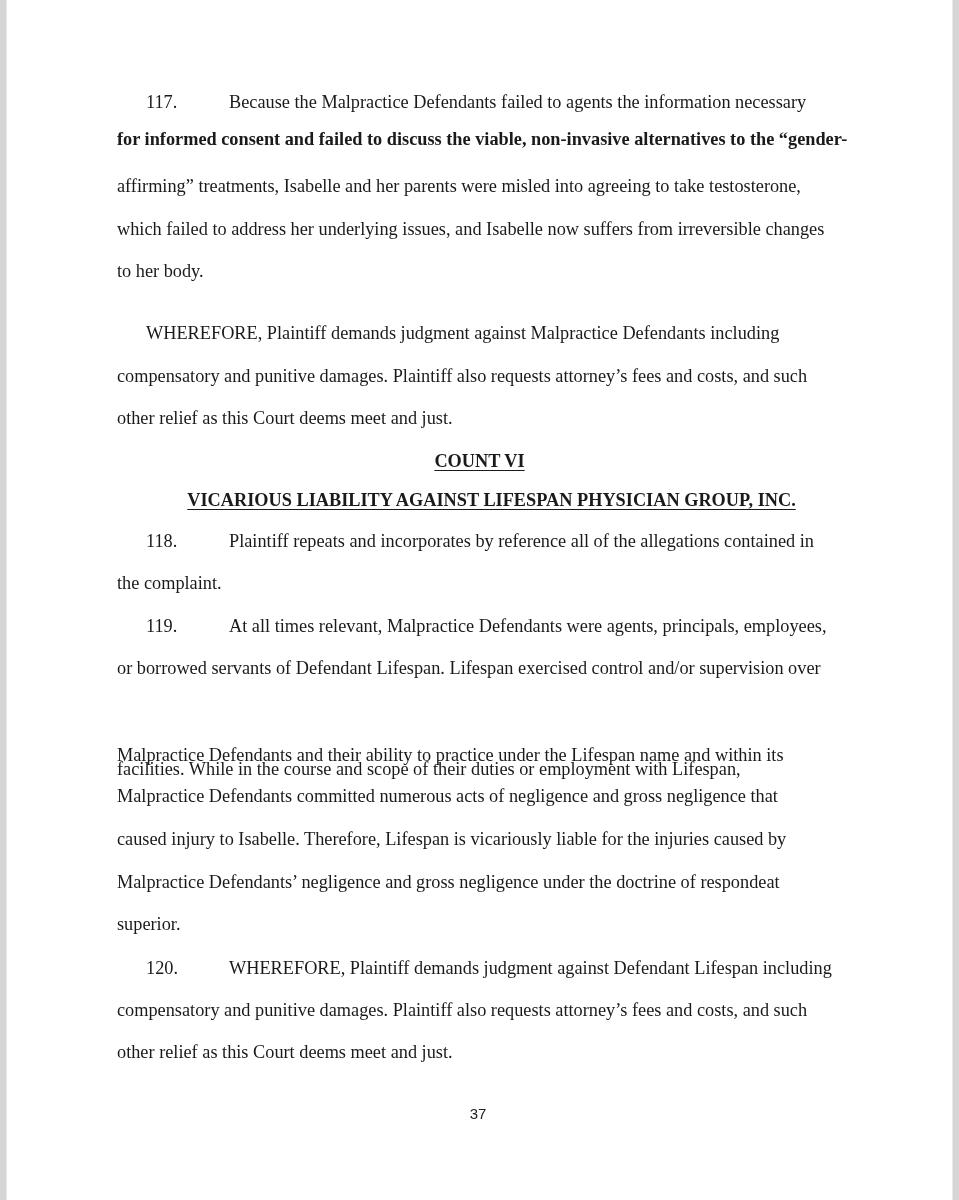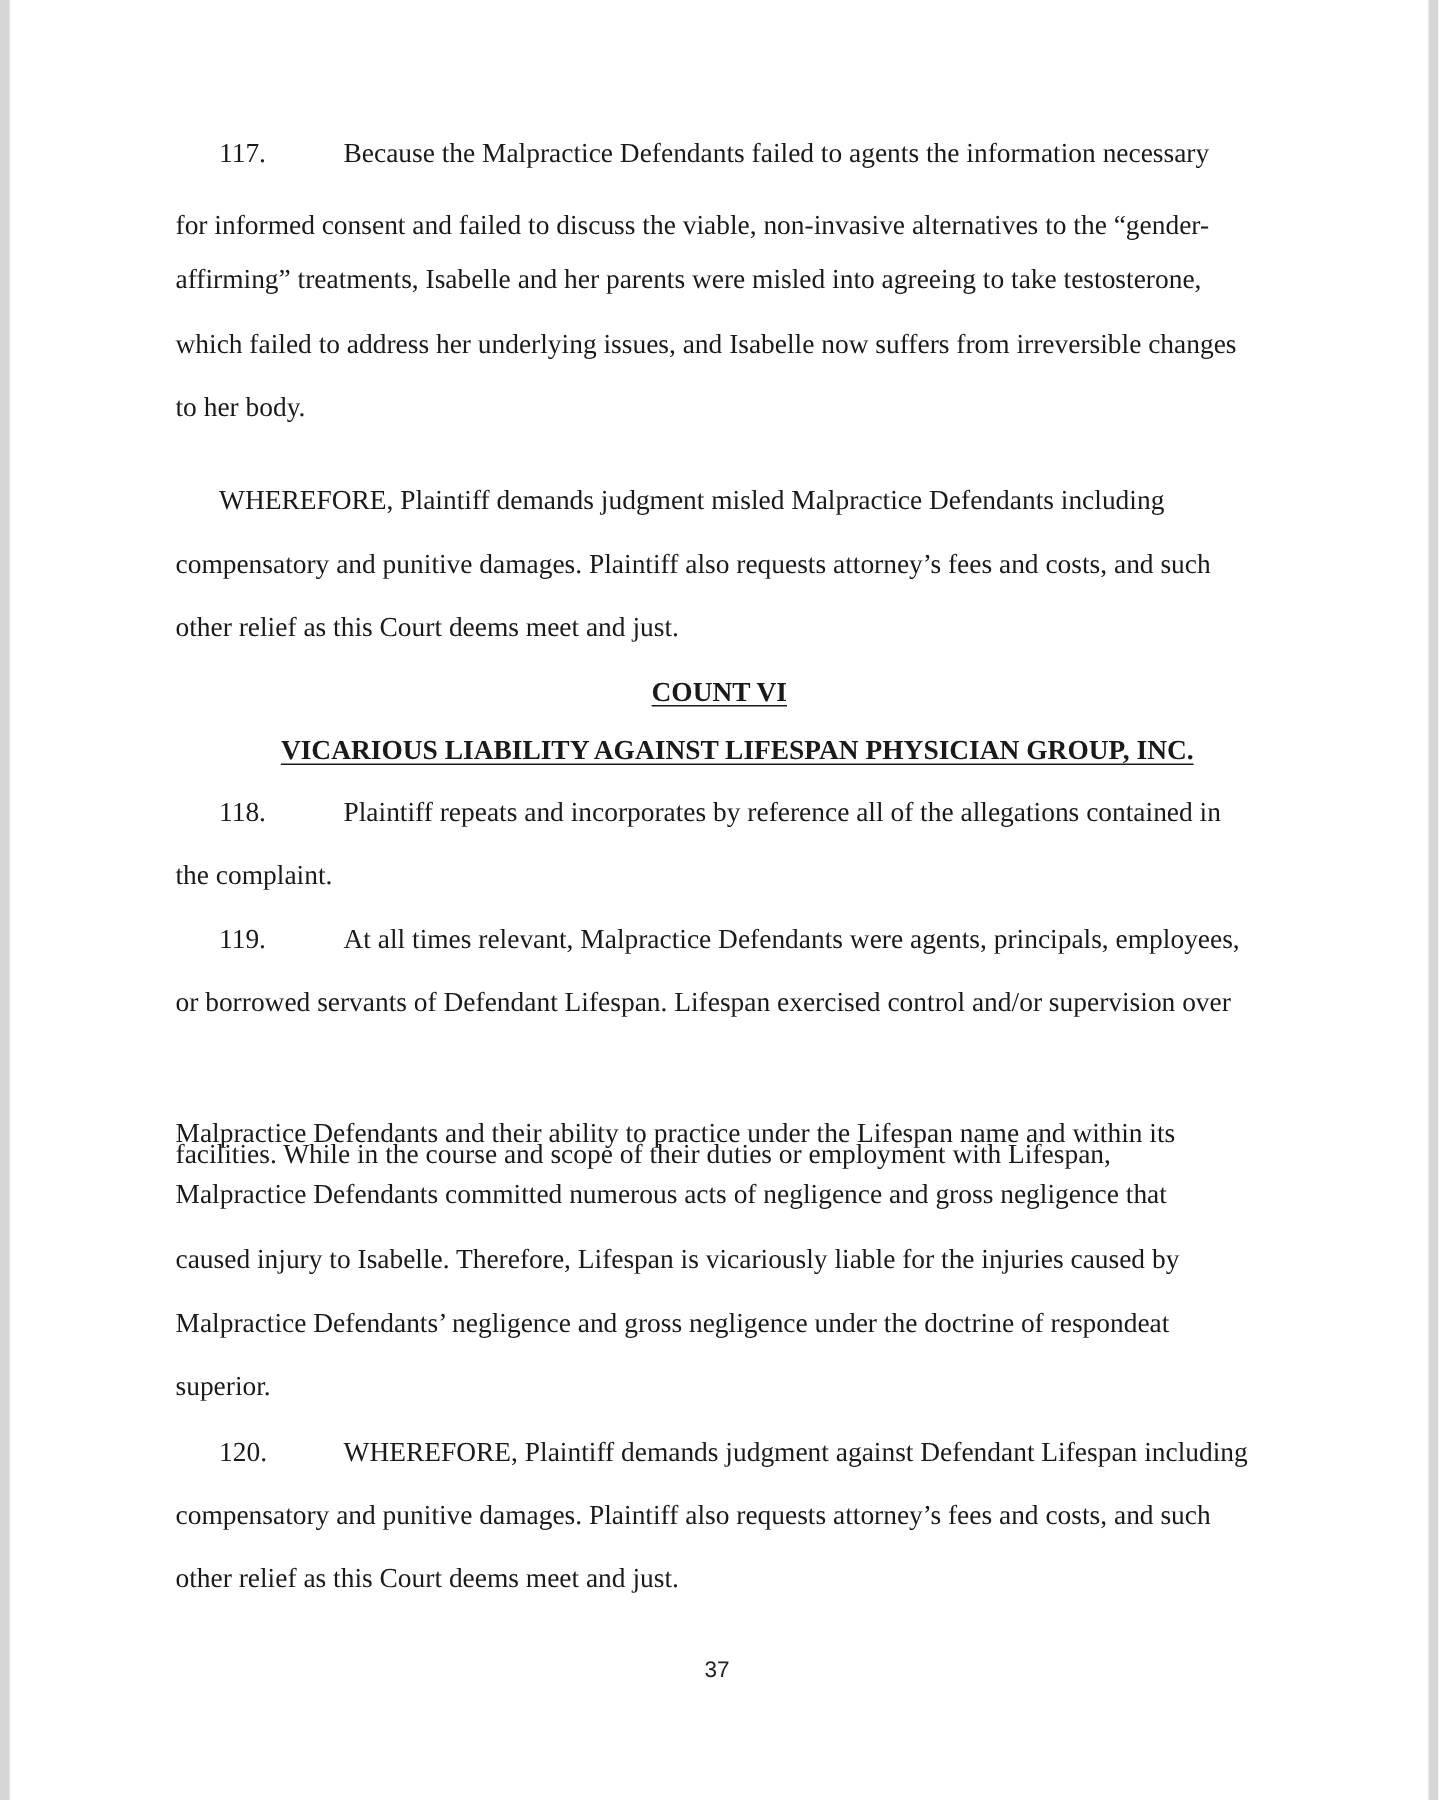--- a/index.html
+++ b/index.html
@@ -47,28 +47,28 @@
 <div class="edge-left"></div>
 <div class="edge-right"></div>
 
 <div class="page"></div>
 
 <div>
   <div class="ln" style="top:91px;left:0;">
     <span class="num">117.</span>
     <span class="after-num">Because the Malpractice Defendants failed to agents the information necessary</span>
   </div>
-  <div class="ln" style="top:139px;">for informed consent and failed to discuss the viable, non-invasive alternatives to the “gender-</div>
+  <div class="ln" style="top:128px;font-weight:bold;">for informed consent and failed to discuss the viable, non-invasive alternatives to the “gender-</div>
   <div class="ln" style="top:175px;">affirming” treatments, Isabelle and her parents were misled into agreeing to take testosterone,</div>
   <div class="ln" style="top:218px;">which failed to address her underlying issues, and Isabelle now suffers from irreversible changes</div>
   <div class="ln" style="top:260px;text-align:right;">to her body.</div>
 </div>
 
 <div>
-  <div class="ln indent" style="top:322px;">WHEREFORE, Plaintiff demands judgment misled Malpractice Defendants including</div>
+  <div class="ln indent" style="top:322px;">WHEREFORE, Plaintiff demands judgment against Malpractice Defendants including</div>
   <div class="ln" style="top:365px;">compensatory and punitive damages. Plaintiff also requests attorney’s fees and costs, and such</div>
   <div class="ln" style="top:407px;">other relief as this Court deems meet and just.</div>
 </div>
 
 <div class="heading" style="top:450px;">COUNT VI</div>
 <div class="heading" style="top:489px;margin-left:12px;">VICARIOUS LIABILITY AGAINST LIFESPAN PHYSICIAN GROUP, INC.</div>
 
 <div>
   <div class="ln" style="top:530px;left:0;">
     <span class="num">118.</span>

